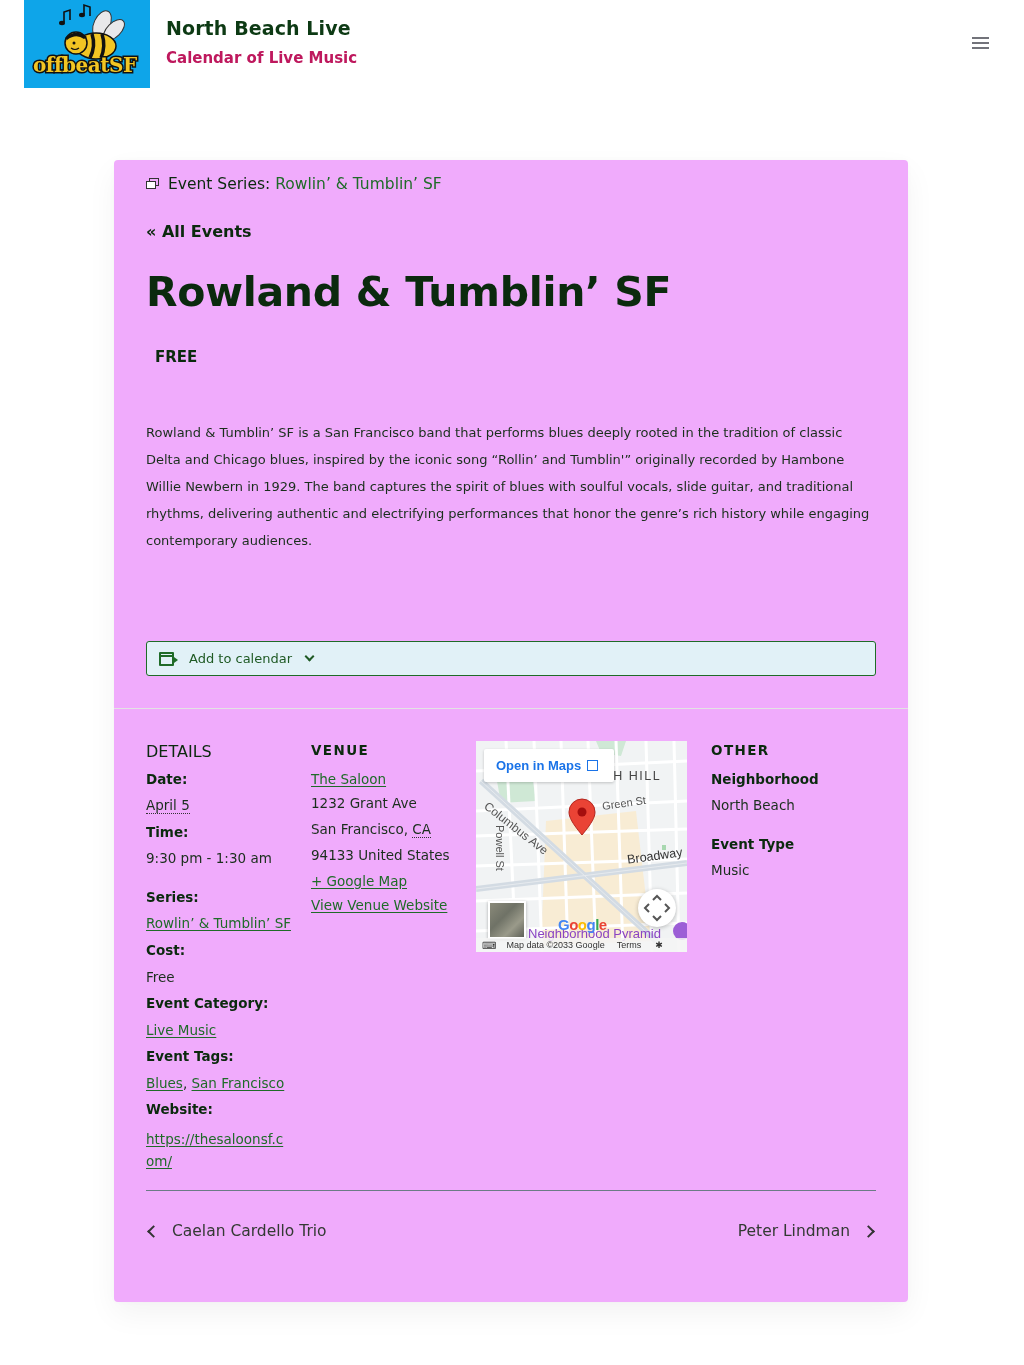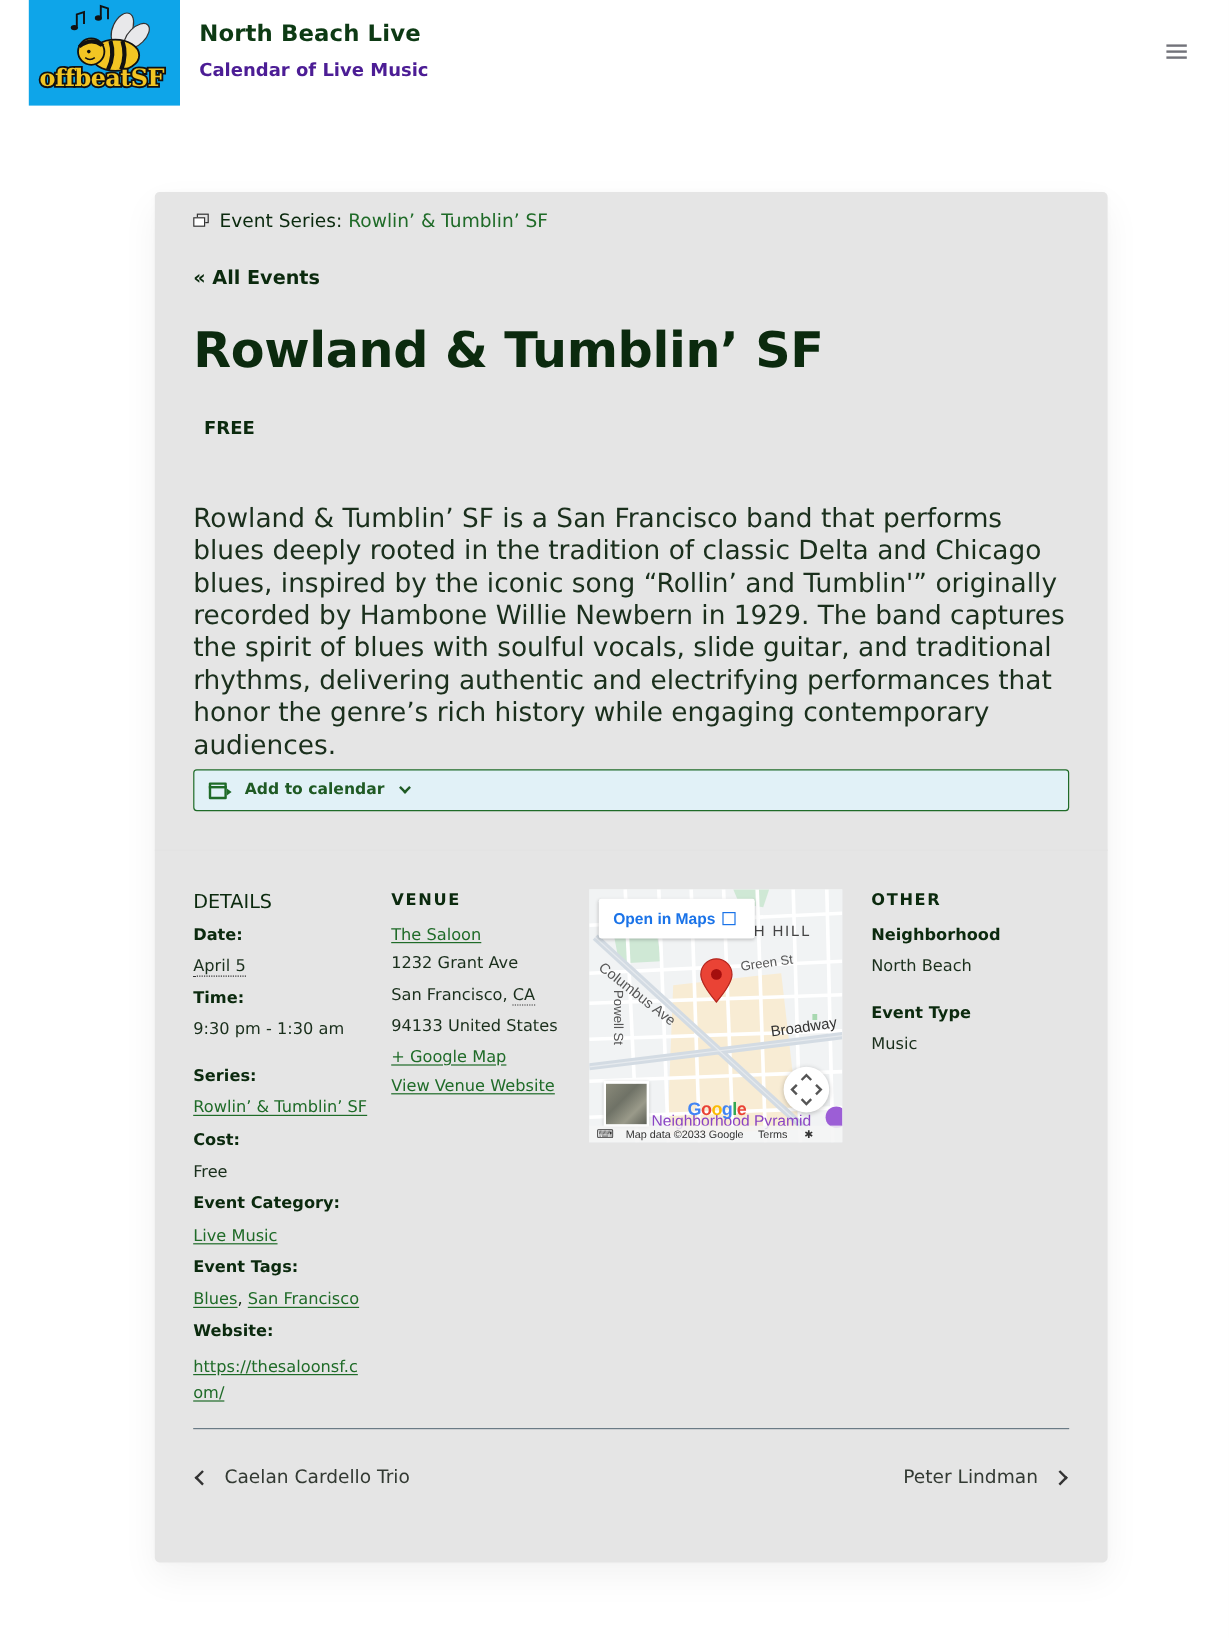--- a/index.html
+++ b/index.html
@@ -4,52 +4,52 @@
 <style>
   * { box-sizing: border-box; margin: 0; padding: 0; }
   html, body { width: 1024px; height: 1365px; background: #ffffff; overflow: hidden; }
   body { font-family: "DejaVu Sans", sans-serif; color: #0b2a0e; position: relative; }
 
   
   .site-header { position: absolute; left: 0; top: 0; width: 1024px; height: 90px; }
   .logo { position: absolute; left: 24px; top: 0; width: 126px; height: 88px; background: #0ea5e9; overflow: hidden; }
   .logo svg { width: 126px; height: 88px; display: block; }
   .site-title { position: absolute; left: 166px; top: 17px; font-family: "DejaVu Sans", sans-serif; font-weight: bold; font-size: 19px; color: #0d3a14; letter-spacing: 0.1px; }
-  .site-tagline { position: absolute; left: 166px; top: 49px; font-family: "DejaVu Sans", sans-serif; font-weight: bold; font-size: 15px; color: #4c1d95; }
+  .site-tagline { position: absolute; left: 166px; top: 49px; font-family: "DejaVu Sans", sans-serif; font-weight: bold; font-size: 15px; color: #be185d; }
   .menu-toggle { position: absolute; left: 972px; top: 37px; width: 18px; height: 14px; cursor: pointer; }
   .menu-toggle span { display: block; width: 17px; height: 2px; background: #72737a; margin-bottom: 3px; }
 
   
-  .card { position: absolute; left: 129px; top: 160px; width: 794px; height: 1142px; background: #e5e5e5;
+  .card { position: absolute; left: 114px; top: 160px; width: 794px; height: 1142px; background: #f0abfc;
           box-shadow: 0 12px 30px rgba(0,0,0,0.05), 0 0 6px rgba(0,0,0,0.02); border-radius: 4px; }
 
   .series-line { position: absolute; left: 32px; top: 15px; font-size: 15.5px; color: #0b2a0e; display: flex; align-items: center; }
   .series-icon { width: 14px; height: 12px; margin-right: 8px; position: relative; }
   .series-icon .b1 { position: absolute; left: 3px; top: 0; width: 10px; height: 8px; border: 1.5px solid #333; }
   .series-icon .b2 { position: absolute; left: 0; top: 3px; width: 10px; height: 8px; border: 1.5px solid #333; background: #fff; }
   .series-line .label { margin-right: 5px; }
   .series-line a { color: #1f6b28; text-decoration: none; }
 
   .all-events { position: absolute; left: 32px; top: 62px; font-size: 16px; font-weight: bold; color: #0b2a0e; text-decoration: none; }
 
   .event-title { position: absolute; left: 32px; top: 108px; font-size: 41px; font-weight: bold; color: #0b2a0e; letter-spacing: -0.3px; white-space: nowrap; }
 
   .event-datetime { position: absolute; left: 32px; top: 188px; display: flex; align-items: baseline; white-space: nowrap; }
   .event-datetime .dt { font-size: 28px; font-weight: bold; color: #0b2a0e; letter-spacing: -0.2px; }
   .event-datetime .cost { font-size: 15px; font-weight: bold; margin-left: 9px; color: #0b2a0e; }
 
-  .description { position: absolute; left: 32px; top: 259px; width: 734px; font-size: 22px; line-height: 27px; color: #1a2f1c; }
+  .description { position: absolute; left: 32px; top: 259px; width: 734px; font-size: 13px; line-height: 27px; color: #1a2f1c; }
 
   .add-cal { position: absolute; left: 32px; top: 481px; width: 730px; height: 35px; background: #e1f1f7; border: 1px solid #1f6b28; border-radius: 3px;
              display: flex; align-items: center; padding-left: 12px; cursor: pointer; }
   .add-cal .cal-icon { width: 20px; height: 16px; position: relative; margin-right: 10px; }
   .add-cal .cal-icon .box { position: absolute; left: 0; top: 1px; width: 15px; height: 14px; border: 2px solid #1f6b28; border-radius: 1px; }
   .add-cal .cal-icon .bar { position: absolute; left: 0; top: 4px; width: 15px; height: 2px; background: #1f6b28; }
   .add-cal .cal-icon .arrow { position: absolute; left: 15px; top: 6px; width: 0; height: 0; border-top: 3px solid transparent; border-bottom: 3px solid transparent; border-left: 4px solid #1f6b28; }
-  .add-cal .lbl { font-size: 13px; font-weight: bold; color: #1f5a24; text-align: center; }
+  .add-cal .lbl { font-size: 13px; font-weight: normal; color: #1f5a24; text-align: center; }
   .add-cal .chev { width: 7px; height: 7px; border-right: 2px solid #1f5a24; border-bottom: 2px solid #1f5a24; transform: rotate(45deg); margin-left: 14px; margin-top: -4px; }
 
   .divider-full { position: absolute; left: 0; top: 548px; width: 794px; height: 1px; background: #e3e3e3; }
 
   
   .meta-col { position: absolute; top: 582px; }
   .meta-col.details { left: 32px; width: 150px; }
   .meta-col.venue { left: 197px; width: 150px; }
   .meta-col.other { left: 597px; width: 170px; }
   .meta-heading { font-size: 13.5px; font-weight: bold; letter-spacing: 1.4px; color: #0b2a0e; height: 20px; }

